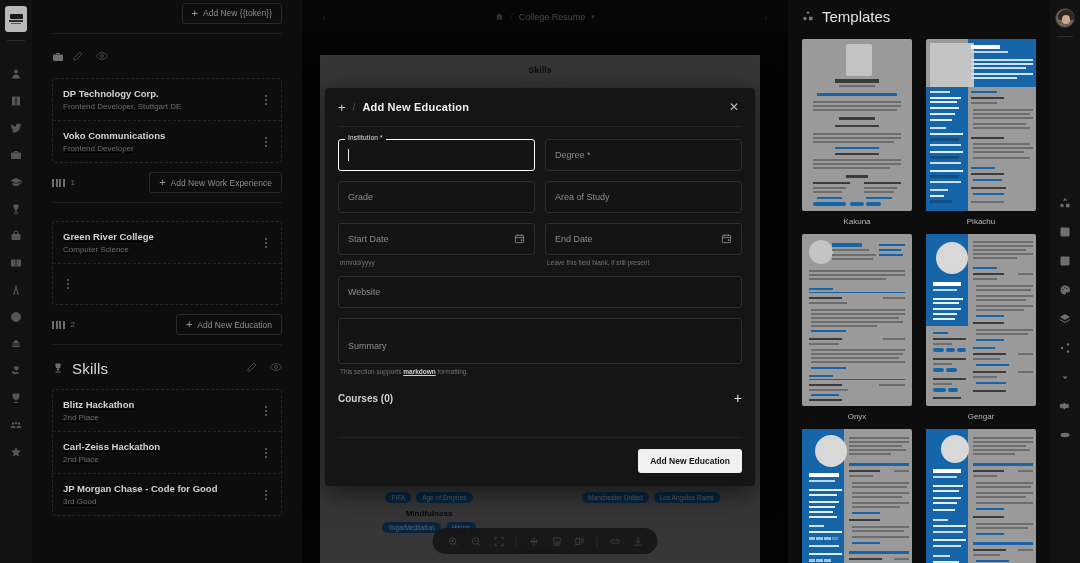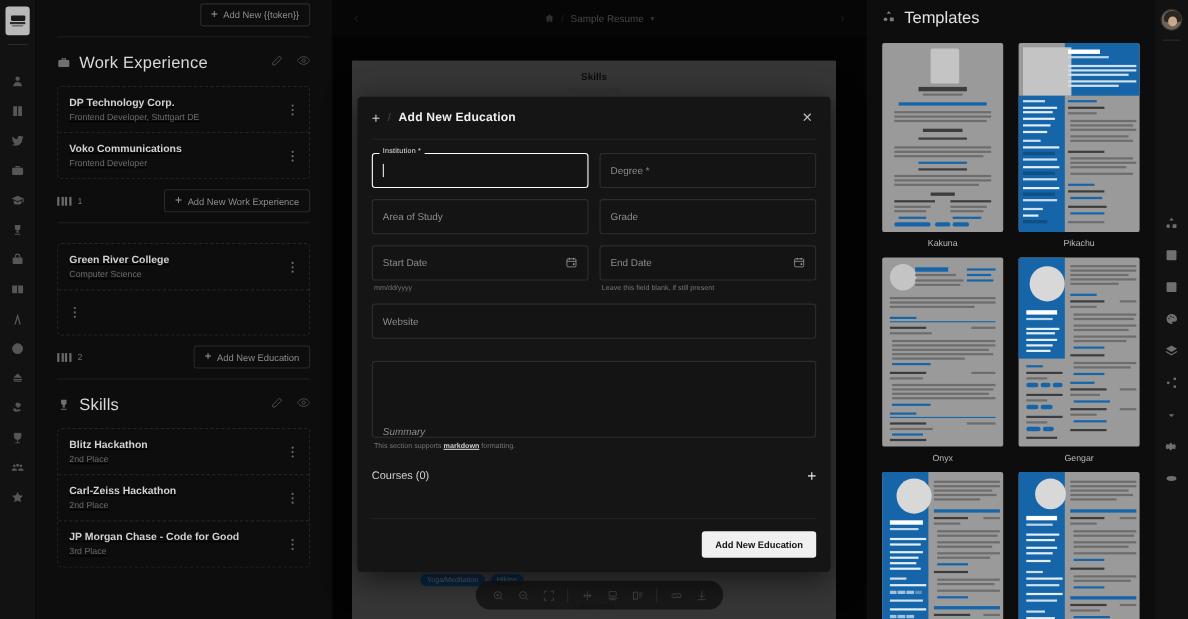--- a/index.html
+++ b/index.html
@@ -130,36 +130,36 @@
   .modal-x { color: #bdbdbd; font-size: 12px; width: 16px; text-align: center; }
   .modal-hr { height: 1px; background: #242424; }
 
   .form { padding: 12px 0 0; }
   .row2 { display: grid; grid-template-columns: 1fr 1fr; gap: 10px; margin-bottom: 10px; }
   .field { position: relative; }
   .ctl {
     height: 32px; border: 1px solid #2d2d2d; border-radius: 3px; background: #141414;
     display: flex; align-items: center; padding: 0 9px; font-size: 9px; color: #8c8c8c;
   }
-  .ctl.tall { height: 70px; align-items: flex-end; padding-top: 9px; font-style: italic; }
+  .ctl.tall { height: 46px; align-items: center; padding-top: 9px; }
   .ctl.focused { border-color: #ffffff; }
   .float-label {
     position: absolute; top: -5px; left: 7px; background: #151515; padding: 0 3px;
     font-size: 6.5px; color: #e4e4e4; letter-spacing: .2px;
   }
   .caret-bar { width: 1px; height: 12px; background: #e8e8e8; display: inline-block; }
   .cal-ico { margin-left: auto; }
   .cal-ico svg { width: 11px; height: 11px; stroke: #b9b9b9; fill: none; stroke-width: 1.3; }
   .hint { font-size: 6.5px; color: #747474; margin-top: 4px; padding-left: 2px; }
   .hint b { color: #cfcfcf; text-decoration: underline; }
-  .full { margin-bottom: 20px; }
+  .full { margin-bottom: 10px; }
 
   .courses-row { display: flex; align-items: center; margin-top: 16px; }
   .courses-label { font-size: 10px; color: #ededed; font-weight: bold; flex: 1; }
-  .courses-label span { font-weight: normal; color: #d0d0d0; text-align: center; }
+  .courses-label span { font-weight: bold; color: #d0d0d0; text-align: center; }
   .courses-add { color: #e2e2e2; font-size: 14px; line-height: 1; }
   .modal-foot-hr { height: 1px; background: #232323; margin-top: 32px; }
   .modal-foot { display: flex; justify-content: flex-end; padding: 11px 0 13px; }
   .primary-btn {
     background: #f0f0f0; color: #131313; font-size: 8.5px; font-weight: bold;
     border: none; border-radius: 3px; padding: 7px 12px;
     font-family: "Liberation Sans", sans-serif;
   }
 
   
@@ -315,21 +315,20 @@
     <div class="sec-hr"></div>
 
     <div class="section">
       <div class="sec-head">
         <span class="ticon">
             <svg viewBox="0 0 24 24">
               <rect x="2" y="7" width="20" height="13" rx="2"></rect>
               <path d="M9 7V5h6v2" fill="none" stroke="#6f6f6f" stroke-width="2"></path>
             </svg>
           </span>
-        <span class="sec-title">Work Experience</span>
         <span class="sec-actions">
           <span><svg viewBox="0 0 24 24">
                 <path d="M4 20h4L20 8l-4-4L4 16z"></path>
               </svg></span>
           <span><svg viewBox="0 0 24 24">
                 <path d="M1 12s4-7 11-7 11 7 11 7-4 7-11 7-11-7-11-7z"></path>
                 <circle cx="12" cy="12" r="3"></circle>
               </svg></span>
         </span>
       </div>
@@ -453,21 +452,21 @@
           </div>
           <div class="kebab">
               <i></i>
               <i></i>
               <i></i>
             </div>
         </div>
         <div class="card-item">
           <div class="card-text">
             <div class="card-title">JP Morgan Chase - Code for Good</div>
-            <div class="card-sub">3rd Place</div>
+            <div class="card-sub">3rd Good</div>
           </div>
           <div class="kebab">
               <i></i>
               <i></i>
               <i></i>
             </div>
         </div>
       </div>
     </div>
   </div>
@@ -475,21 +474,21 @@
   <div class="center">
     <div class="nav-head">
       <span class="nav-arrow">‹</span>
       <div class="crumb">
         <span class="home">
             <svg viewBox="0 0 24 24">
               <path d="M12 3 2 11h3v10h6v-6h2v6h6V11h3z"></path>
             </svg>
           </span>
         <span class="slash">/</span>
-        <span>Sample Resume</span>
+        <span>College Resume</span>
         <span class="caret">▾</span>
       </div>
       <span class="nav-arrow">›</span>
     </div>
 
     <div class="artboard-wrap">
       <div class="paper">
         <div class="paper-h">Skills</div>
         <div class="paper-sub">and how much I know</div>
         <div class="skills-grid">
@@ -977,26 +976,26 @@
         <div class="field">
           <div class="ctl">
             <span>Degree *</span>
           </div>
         </div>
       </div>
 
       <div class="row2">
         <div class="field">
           <div class="ctl">
-            <span>Area of Study</span>
+            <span>Grade</span>
           </div>
         </div>
         <div class="field">
           <div class="ctl">
-            <span>Grade</span>
+            <span>Area of Study</span>
           </div>
         </div>
       </div>
 
       <div class="row2">
         <div class="field">
           <div class="ctl">
             <span>Start Date</span>
             <span class="cal-ico"><svg viewBox="0 0 24 24">
                   <rect x="3" y="5" width="18" height="16" rx="2"></rect>

